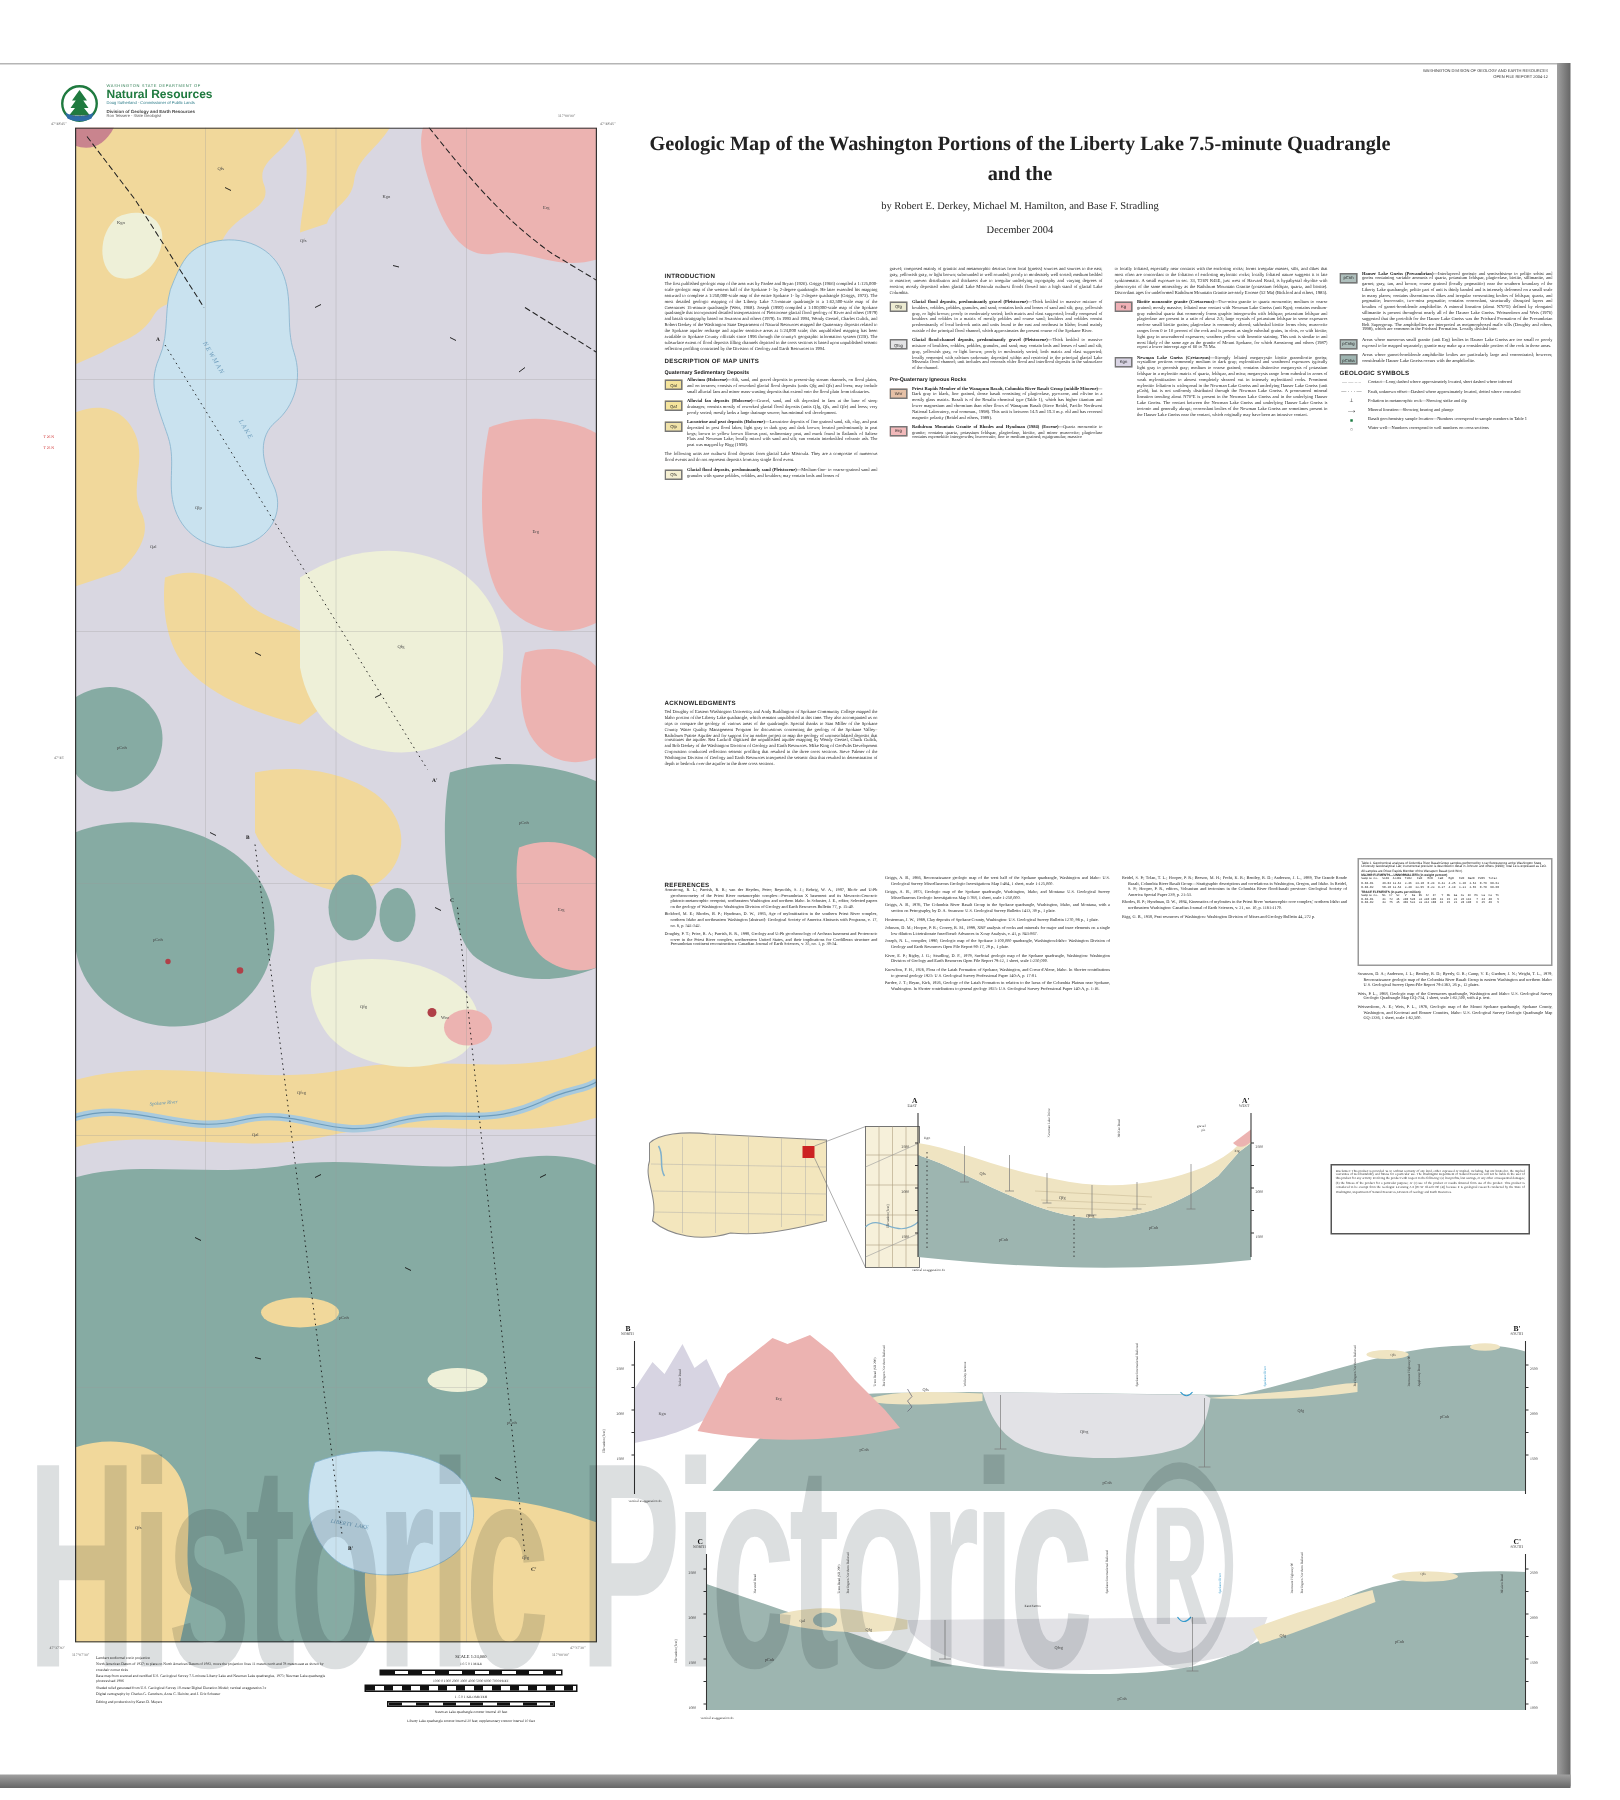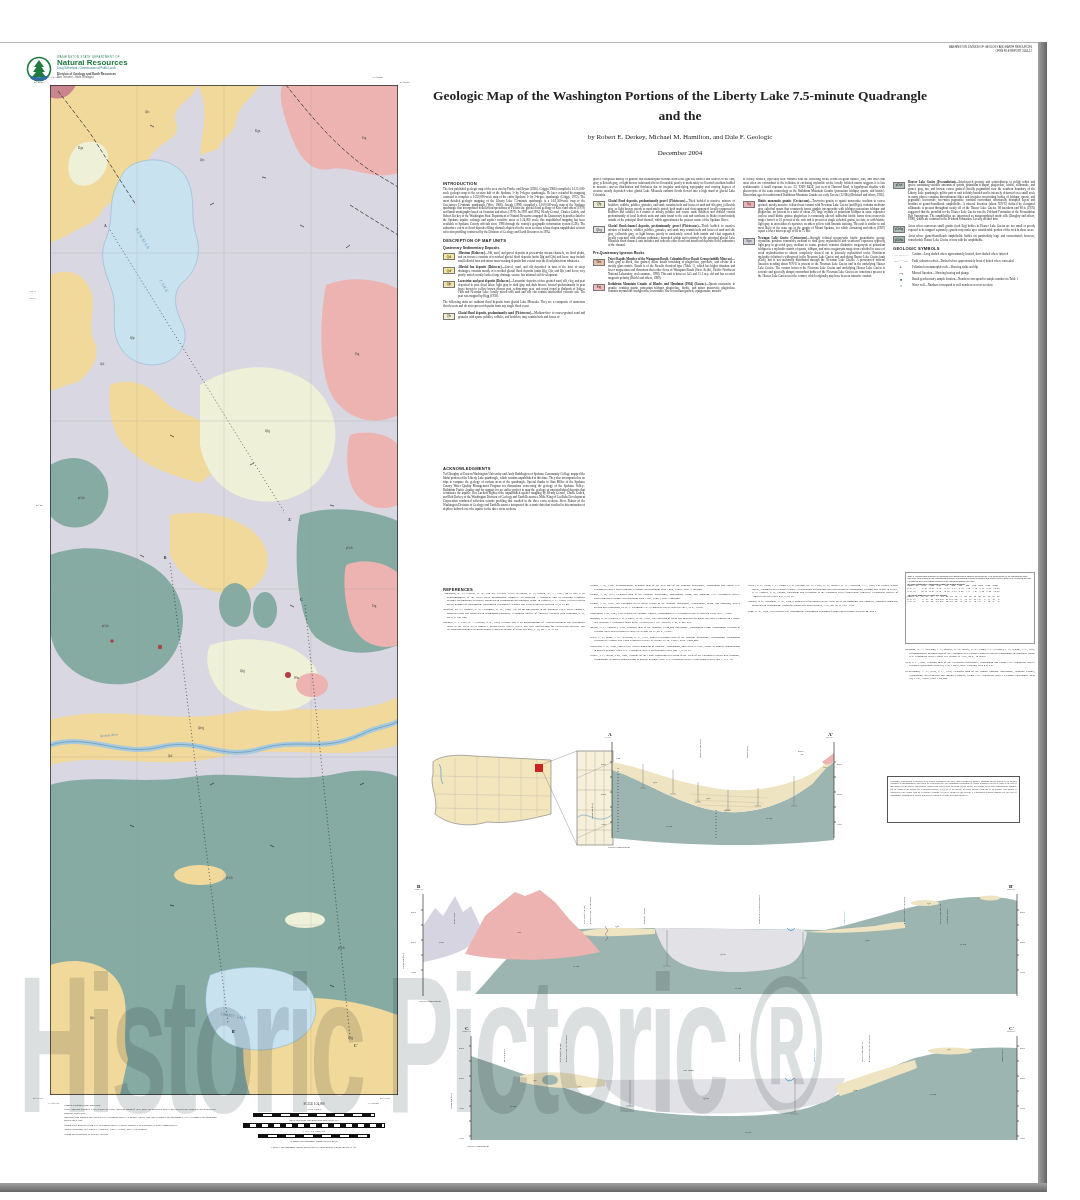--- a/index.html
+++ b/index.html
@@ -2,21 +2,21 @@
 <html><head>
 <meta charset="utf-8">
 <style>
   html,body{margin:0;padding:0;background:#fff;}
   body{width:1080px;height:1200px;overflow:hidden;position:relative;font-family:"Liberation Serif",serif;color:#222;}
   #sheet{position:absolute;left:0;top:0;width:1080px;height:1200px;background:#fff;}
   .edge-t{position:absolute;left:0;top:42px;width:1046px;height:1px;background:#b5b5b5;}
   .edge-r{position:absolute;left:1038px;top:42px;width:9px;height:1149px;background:linear-gradient(90deg,#a0a0a0,#666);}
   .edge-b{position:absolute;left:0;top:1183px;width:1047px;height:9px;background:linear-gradient(180deg,#a0a0a0,#666);}
   
-  #logo{position:absolute;left:26px;top:56px;display:flex;gap:5px;}
+  #logo{position:absolute;left:40px;top:56px;display:flex;gap:5px;}
   #logo .txt{font-family:"Liberation Sans",sans-serif;}
   .lg1{font-size:2.7px;color:#2e7d52;letter-spacing:.4px;}
   .lg2{font-size:8px;font-weight:bold;color:#1f7a3f;line-height:1.05;}
   .lg3{font-size:2.7px;color:#2e7d8a;margin-bottom:2px;}
   .lg4{font-size:3px;font-weight:bold;color:#444;}
   .lg5{font-size:2.7px;color:#555;}
   #hdr-right{position:absolute;left:830px;top:46px;width:202px;text-align:right;font-family:"Liberation Sans",sans-serif;font-size:2.7px;color:#333;line-height:1.5;}
   
   #titleblock{position:absolute;left:430px;top:86px;width:500px;text-align:center;}
   .t1a{font-size:13.5px;font-weight:bold;line-height:1.45;}
@@ -90,21 +90,21 @@
     </div>
   </div>
 
   <div id="hdr-right">
     <div>WASHINGTON DIVISION OF GEOLOGY AND EARTH RESOURCES</div>
     <div>OPEN FILE REPORT 2004-12</div>
   </div>
 
   <div id="titleblock">
     <div class="t1a"><span>Geologic Map of the Washington Portions of the Liberty Lake 7.5-minute Quadrangle and the</span><br></div>
-    <div class="t2a">by Robert E. Derkey, Michael M. Hamilton, and Dale F. Geologic</div>
+    <div class="t2a">by Robert E. Derkey, Michael M. Hamilton, and Base F. Stradling</div>
     <div class="t3a">December 2004</div>
   </div>
 
   <div id="map-wrap">
     <svg width="348" height="1010" viewBox="0 0 348 1010">
       <rect width="348" height="1010" fill="#d9d7e1"></rect>
 
       <g fill="#f1d89b">
         <path d="M0,0 L148,0 C140,18 120,22 126,38 C132,54 110,56 100,72 C90,88 102,96 88,108 C74,120 60,112 52,126 C44,140 30,142 18,150 L0,158 Z"></path>
         <path d="M148,0 L210,0 C200,16 188,20 186,36 C184,50 172,52 168,64 L150,70 C152,46 160,24 148,0 Z"></path>

